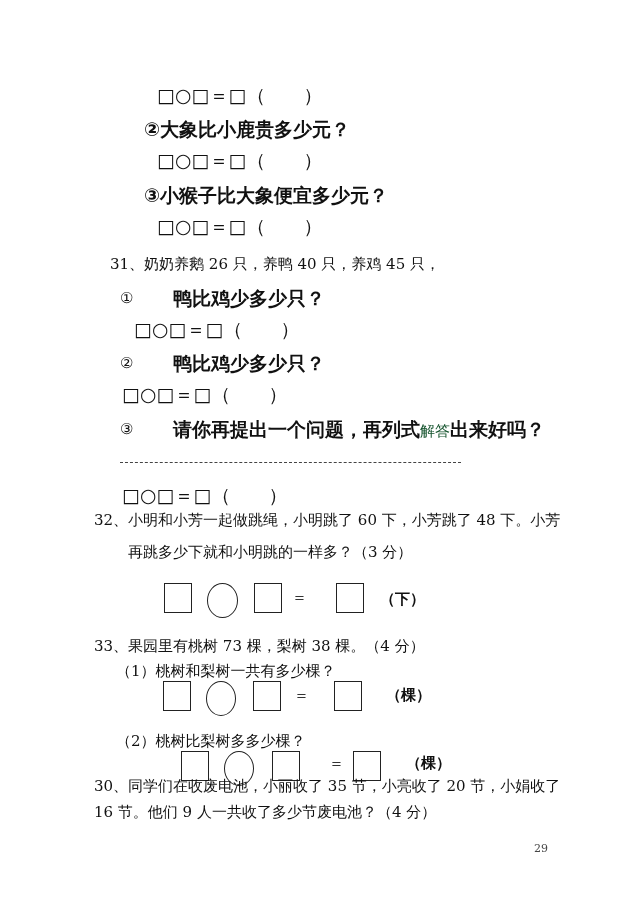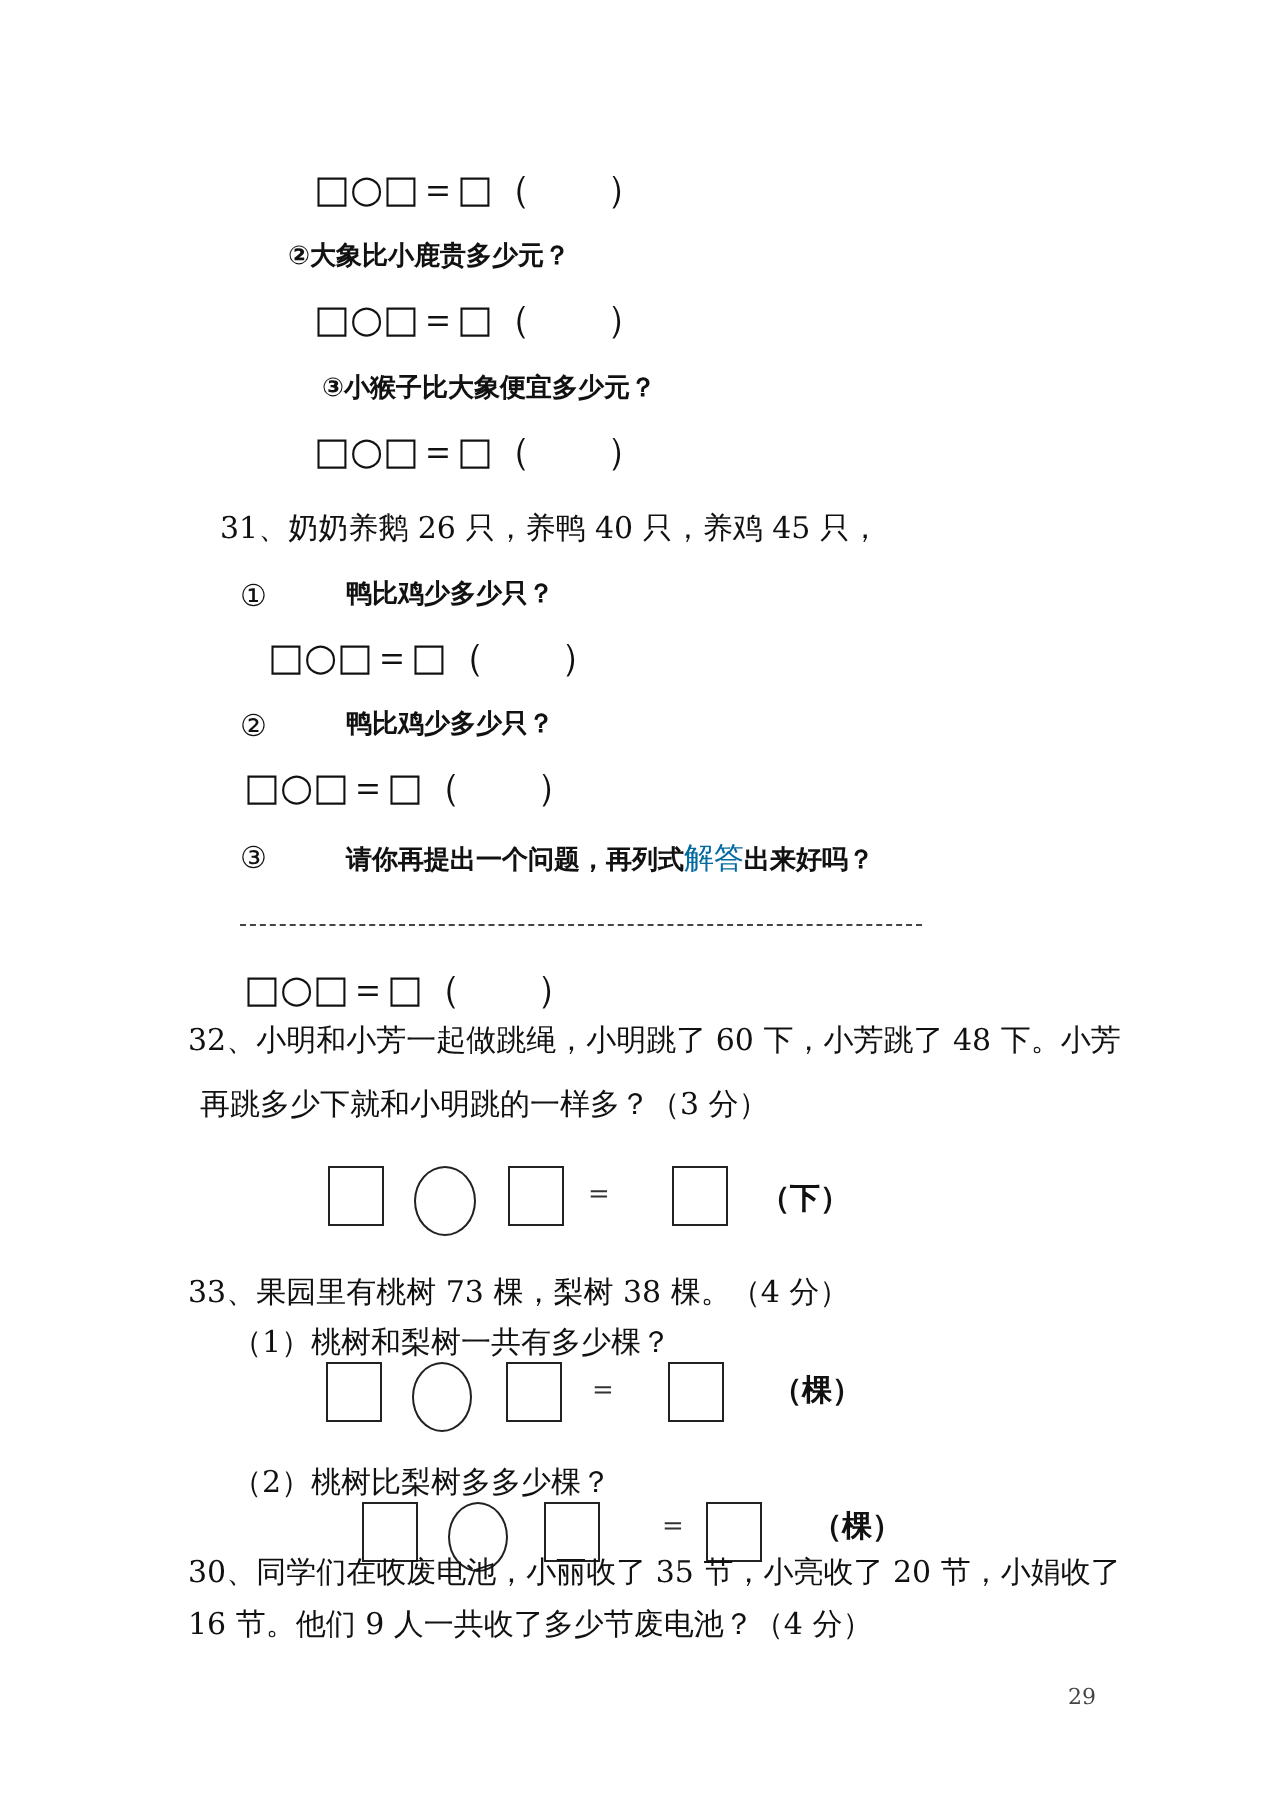--- a/index.html
+++ b/index.html
@@ -2,53 +2,53 @@
 <html><head>
 <meta charset="utf-8">
 <style>
   html, body { margin: 0; padding: 0; }
   body {
     width: 640px; height: 905px; background: #ffffff; position: relative; overflow: hidden;
     font-family: "DejaVu Serif", "Liberation Serif", serif; color: #111;
   }
   .abs { position: absolute; white-space: nowrap; }
   .txt { font-size: 15px; line-height: 18px; }
-  .bold { font-weight: bold; font-family: "DejaVu Sans", "Liberation Sans", sans-serif; font-size: 13px; }
+  .bold { font-weight: bold; font-family: "DejaVu Sans", "Liberation Sans", sans-serif; font-size: 19px; }
   .sym { font-family: "DejaVu Sans", sans-serif; font-size: 19px; line-height: 20px; letter-spacing: 0; }
   .box { position: absolute; border: 1.5px solid #222; box-sizing: border-box; background: transparent; }
   .ell { position: absolute; border: 1.5px solid #222; border-radius: 50%; box-sizing: border-box; background: transparent; }
   .eq { position: absolute; font-family: "DejaVu Sans", sans-serif; font-size: 13px; color: #333; }
   .unit { position: absolute; font-size: 15px; font-weight: bold; font-family: "DejaVu Sans", sans-serif; }
-  .gray { color: #0369a1; }
+  .gray { color: #14532d; }
   .dash { position: absolute; left: 120px; width: 341px; top: 462px; border-top: 1px dashed #444; height: 0; }
   .pg { position: absolute; left: 534px; top: 842px; font-size: 11px; color: #444; }
 </style>
 </head>
 <body>
 
 <div class="abs sym" style="left:157px; top:85px;">□○□＝□（　　）</div>
 <div class="abs txt bold" style="left:144px; top:120px;">②大象比小鹿贵多少元？</div>
 <div class="abs sym" style="left:157px; top:150px;">□○□＝□（　　）</div>
-<div class="abs txt bold" style="left:144px; top:186px;margin-left:17px;">③小猴子比大象便宜多少元？</div>
+<div class="abs txt bold" style="left:144px; top:186px;">③小猴子比大象便宜多少元？</div>
 <div class="abs sym" style="left:157px; top:216px;">□○□＝□（　　）</div>
 
 <div class="abs txt" style="left:110px; top:255px;">31、奶奶养鹅 26 只，养鸭 40 只，养鸡 45 只，</div>
 <div class="abs txt" style="left:120px; top:289px;">①</div>
 <div class="abs txt bold" style="left:173px; top:289px;">鸭比鸡少多少只？</div>
 <div class="abs sym" style="left:134px; top:319px;">□○□＝□（　　）</div>
 <div class="abs txt" style="left:120px; top:354px;">②</div>
 <div class="abs txt bold" style="left:173px; top:354px;">鸭比鸡少多少只？</div>
 <div class="abs sym" style="left:122px; top:384px;">□○□＝□（　　）</div>
 <div class="abs txt" style="left:120px; top:420px;">③</div>
 <div class="abs txt" style="left:173px; top:420px;"><span class="bold">请你再提出一个问题，再列式</span><span class="gray">解答</span><span class="bold">出来好吗？</span></div>
 <div class="dash"></div>
 <div class="abs sym" style="left:122px; top:485px;">□○□＝□（　　）</div>
 
 <div class="abs txt" style="left:94px; top:511px;">32、小明和小芳一起做跳绳，小明跳了 60 下，小芳跳了 48 下。小芳</div>
-<div class="abs txt" style="left:100px; top:543px;">再跳多少下就和小明跳的一样多？（3 分）</div>
+<div class="abs txt" style="left:128px; top:543px;">再跳多少下就和小明跳的一样多？（3 分）</div>
 <div class="box" style="left:164px; top:583px; width:28px; height:30px;"></div>
 <div class="ell" style="left:207px; top:583px; width:31px; height:35px;"></div>
 <div class="box" style="left:254px; top:583px; width:28px; height:30px;"></div>
 <div class="eq" style="left:294px; top:590px;">=</div>
 <div class="box" style="left:336px; top:583px; width:28px; height:30px;"></div>
 <div class="unit" style="left:380px; top:590px;">（下）</div>
 
 <div class="abs txt" style="left:94px; top:637px;">33、果园里有桃树 73 棵，梨树 38 棵。（4 分）</div>
 <div class="abs txt" style="left:116px; top:662px;">（1）桃树和梨树一共有多少棵？</div>
 <div class="box" style="left:163px; top:681px; width:28px; height:30px;"></div>

